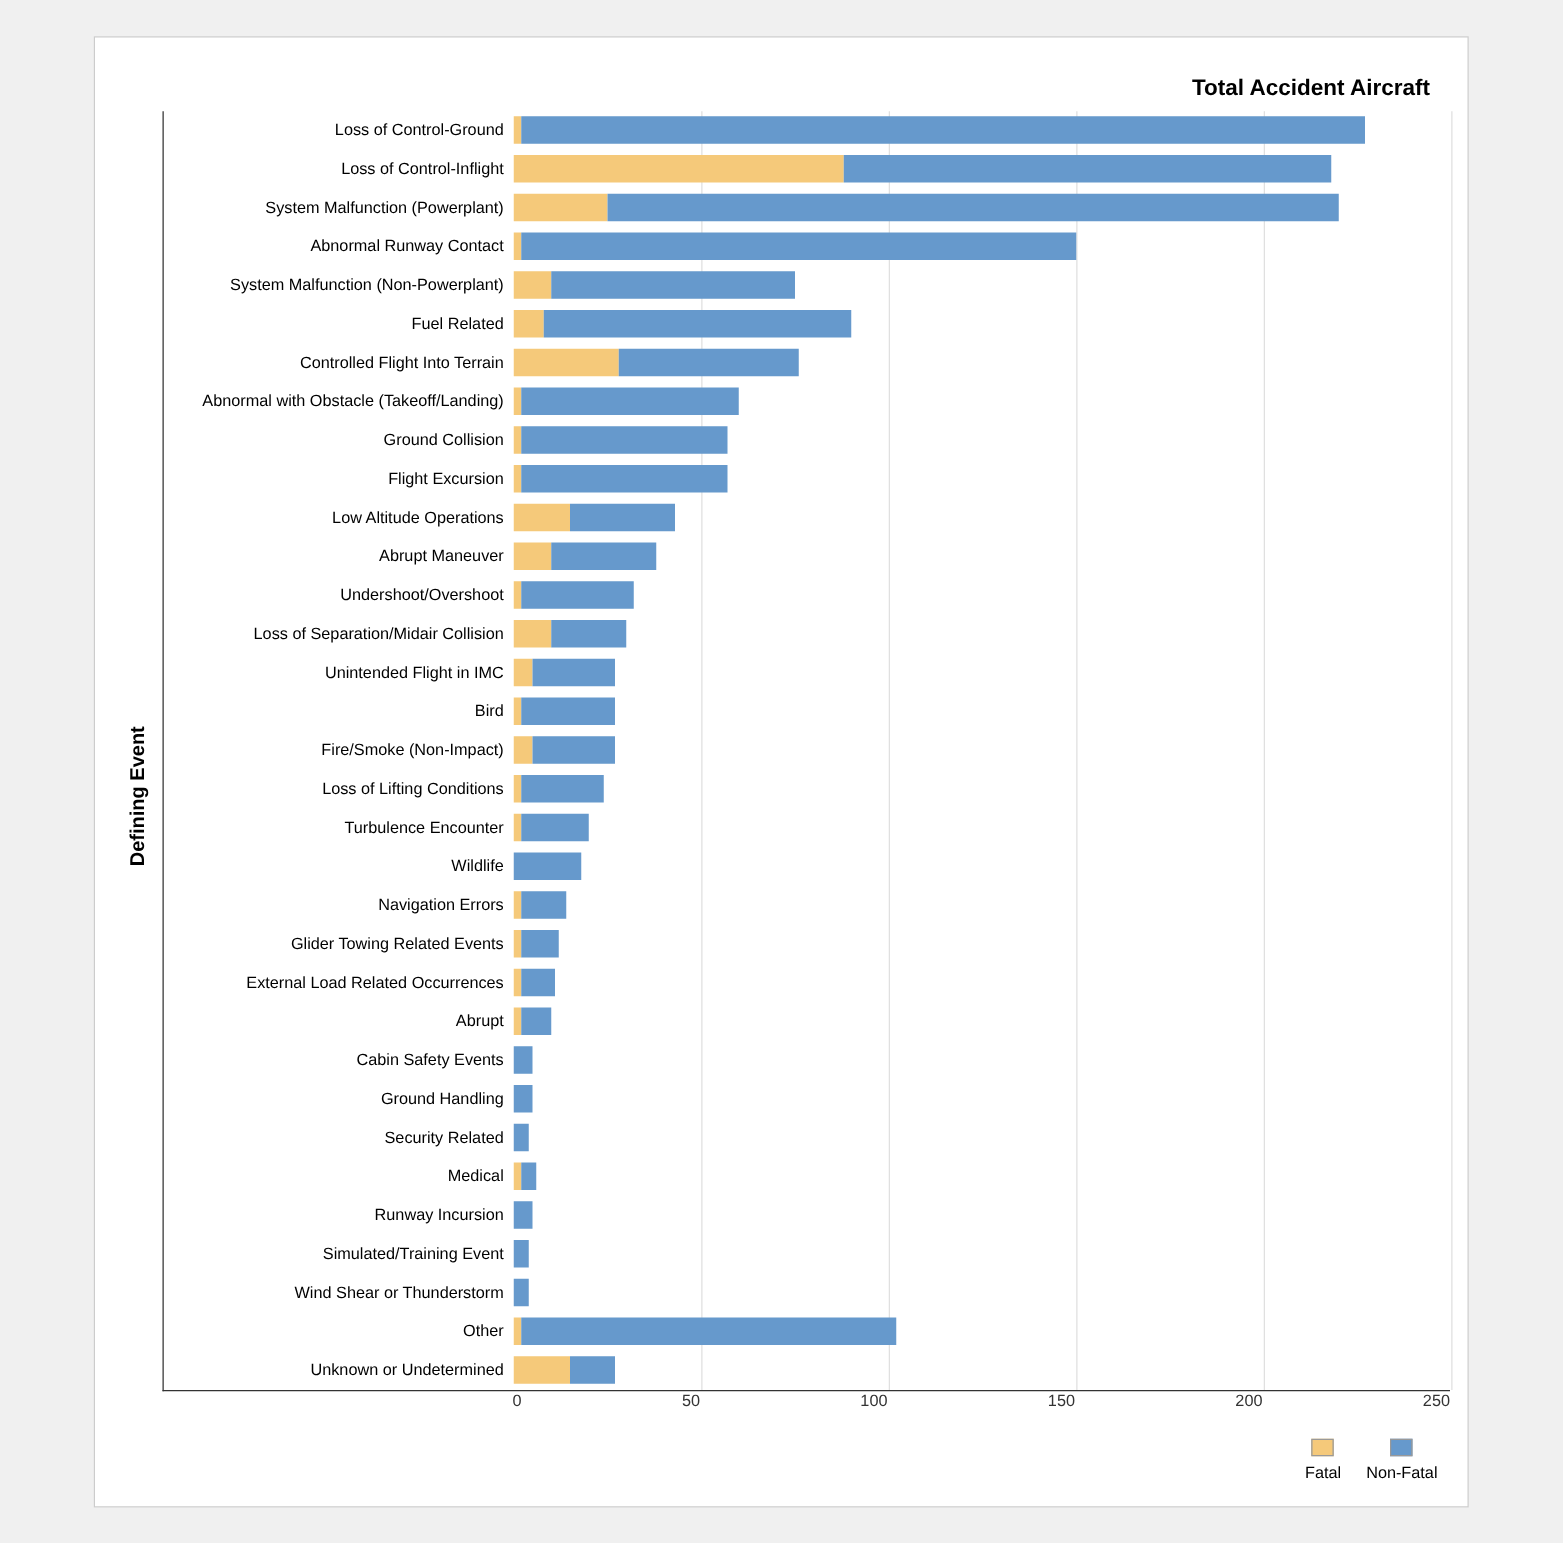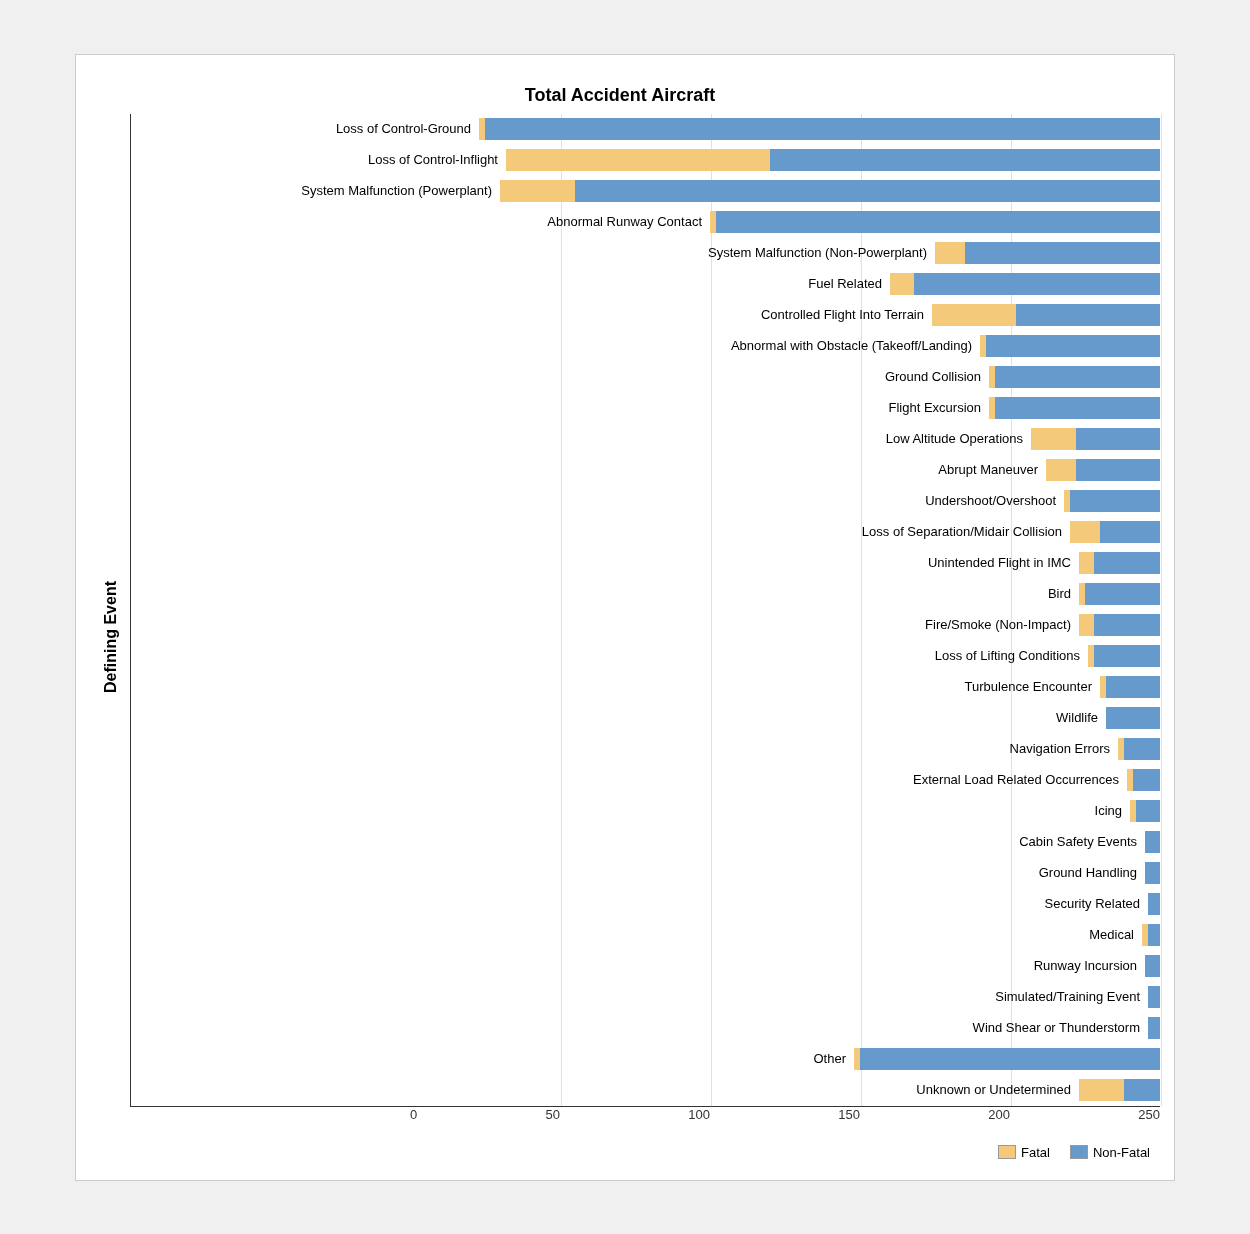--- a/index.html
+++ b/index.html
@@ -12,21 +12,21 @@
       min-height: 100vh;
       padding: 20px;
     }
     .chart-container {
       background: #fff;
       border: 1px solid #ccc;
       padding: 30px 30px 20px 20px;
       width: 1100px;
     }
     .chart-title {
-      text-align: center;
+      text-align: right;
       font-size: 18px;
       font-weight: bold;
       margin-bottom: 8px;
     }
     .chart-area {
       display: flex;
       flex-direction: row;
     }
     .y-axis-label {
       display: flex;
@@ -71,21 +71,20 @@
       bottom: 0;
       width: 1px;
       background: #e0e0e0;
     }
     .bar-row {
       display: flex;
       align-items: center;
       height: 30px;
       margin-bottom: 1px;
       position: relative;
-      justify-content: flex-end;
     }
     .bar-label {
       width: 280px;
       text-align: right;
       padding-right: 8px;
       font-size: 13px;
       flex-shrink: 0;
     }
     .bar-track {
       display: flex;
@@ -107,20 +106,21 @@
       align-items: center;
       gap: 20px;
       margin-top: 8px;
       padding-right: 10px;
       font-size: 13px;
     }
     .legend-item {
       display: flex;
       align-items: center;
       gap: 5px;
+      flex-direction: column;
     }
     .legend-box {
       width: 18px;
       height: 14px;
       border: 1px solid #999;
     }
   </style>
 </head>
 <body>
 
@@ -280,28 +280,35 @@
             </div>
           </div>
           <div class="bar-row">
             <div class="bar-label">Navigation Errors</div>
             <div class="bar-track">
               <div class="bar-fatal" style="width: 6px;"></div>
               <div class="bar-nonfatal" style="width: 36px;"></div>
             </div>
           </div>
           <div class="bar-row">
+            <div class="bar-label">Glider Towing Related Events</div>
+            <div class="bar-track">
+              <div class="bar-fatal" style="width: 6px;"></div>
+              <div class="bar-nonfatal" style="width: 30px;"></div>
+            </div>
+          </div>
+          <div class="bar-row">
             <div class="bar-label">External Load Related Occurrences</div>
             <div class="bar-track">
               <div class="bar-fatal" style="width: 6px;"></div>
               <div class="bar-nonfatal" style="width: 27px;"></div>
             </div>
           </div>
           <div class="bar-row">
-            <div class="bar-label">Icing</div>
+            <div class="bar-label">Abrupt</div>
             <div class="bar-track">
               <div class="bar-fatal" style="width: 6px;"></div>
               <div class="bar-nonfatal" style="width: 24px;"></div>
             </div>
           </div>
           <div class="bar-row">
             <div class="bar-label">Cabin Safety Events</div>
             <div class="bar-track">
               <div class="bar-nonfatal" style="width: 15px;"></div>
             </div>

